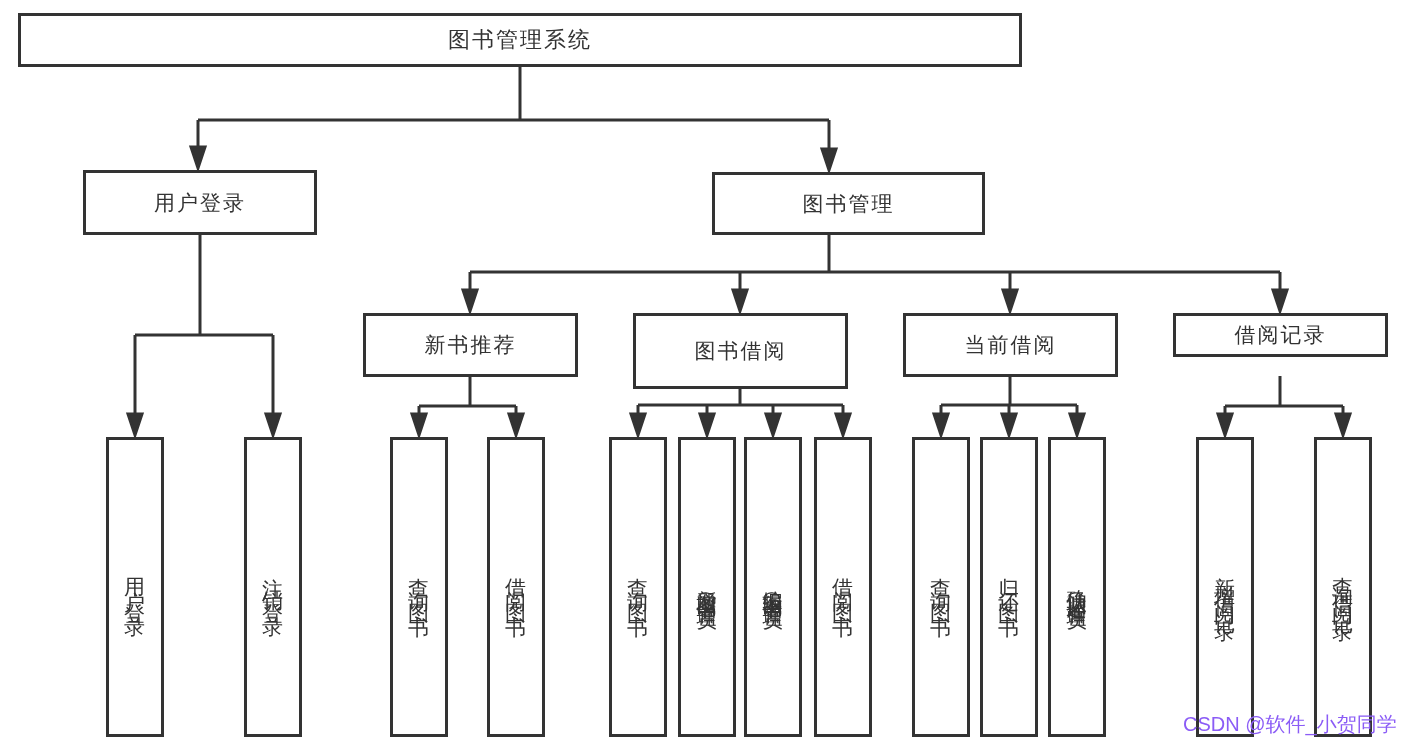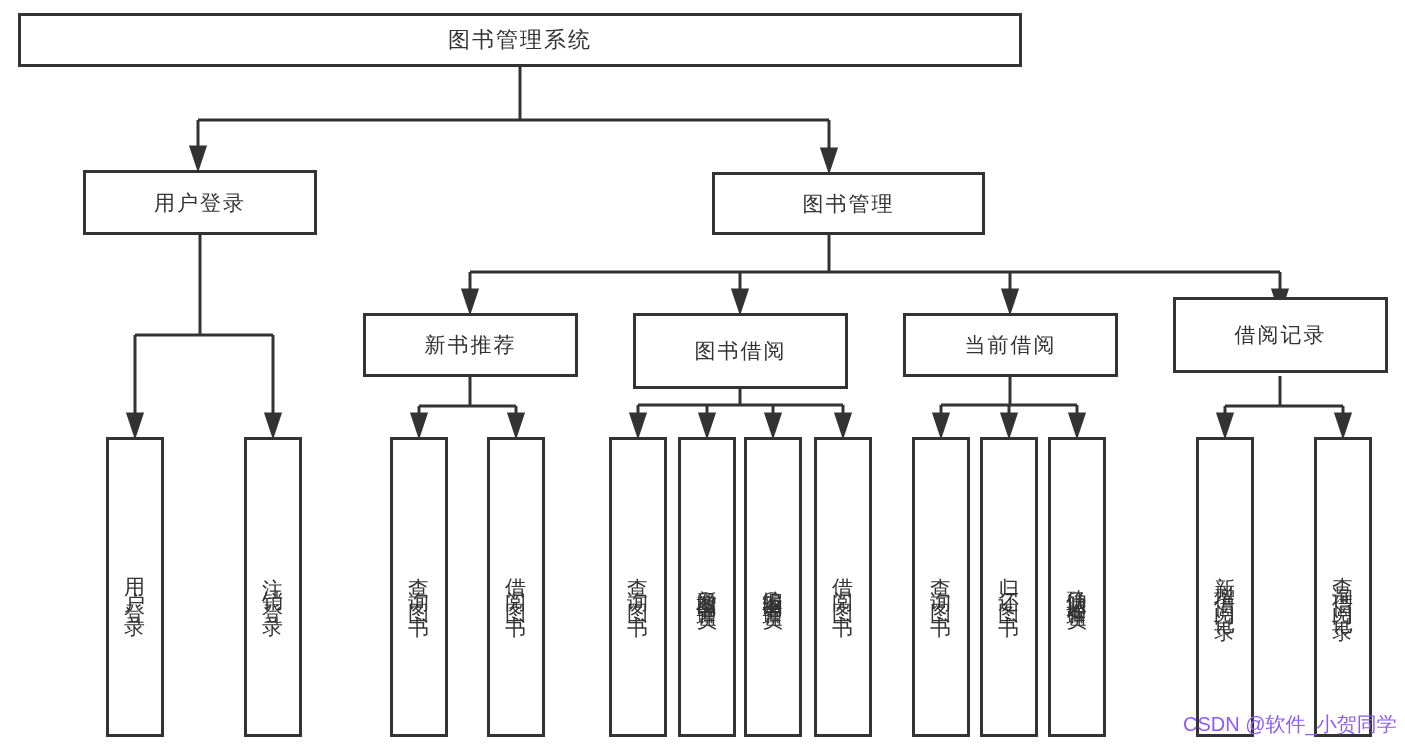--- a/index.html
+++ b/index.html
@@ -129,21 +129,21 @@
 
   <div class="node" style="left:363px;top:313px;width:215px;height:64px;">
     <span>新书推荐</span>
   </div>
   <div class="node" style="left:633px;top:313px;width:215px;height:76px;">
     <span>图书借阅</span>
   </div>
   <div class="node" style="left:903px;top:313px;width:215px;height:64px;">
     <span>当前借阅</span>
   </div>
-  <div class="node" style="left:1173px;top:297px;width:215px;height:76px;">
+  <div class="node" style="left:1173px;top:313px;width:215px;height:44px;">
     <span>借阅记录</span>
   </div>
 
   <div class="leaf len4" style="left:106px;">
     <span class="vtext">用户登录</span>
   </div>
   <div class="leaf len4" style="left:244px;">
     <span class="vtext">注销登录</span>
   </div>
 

